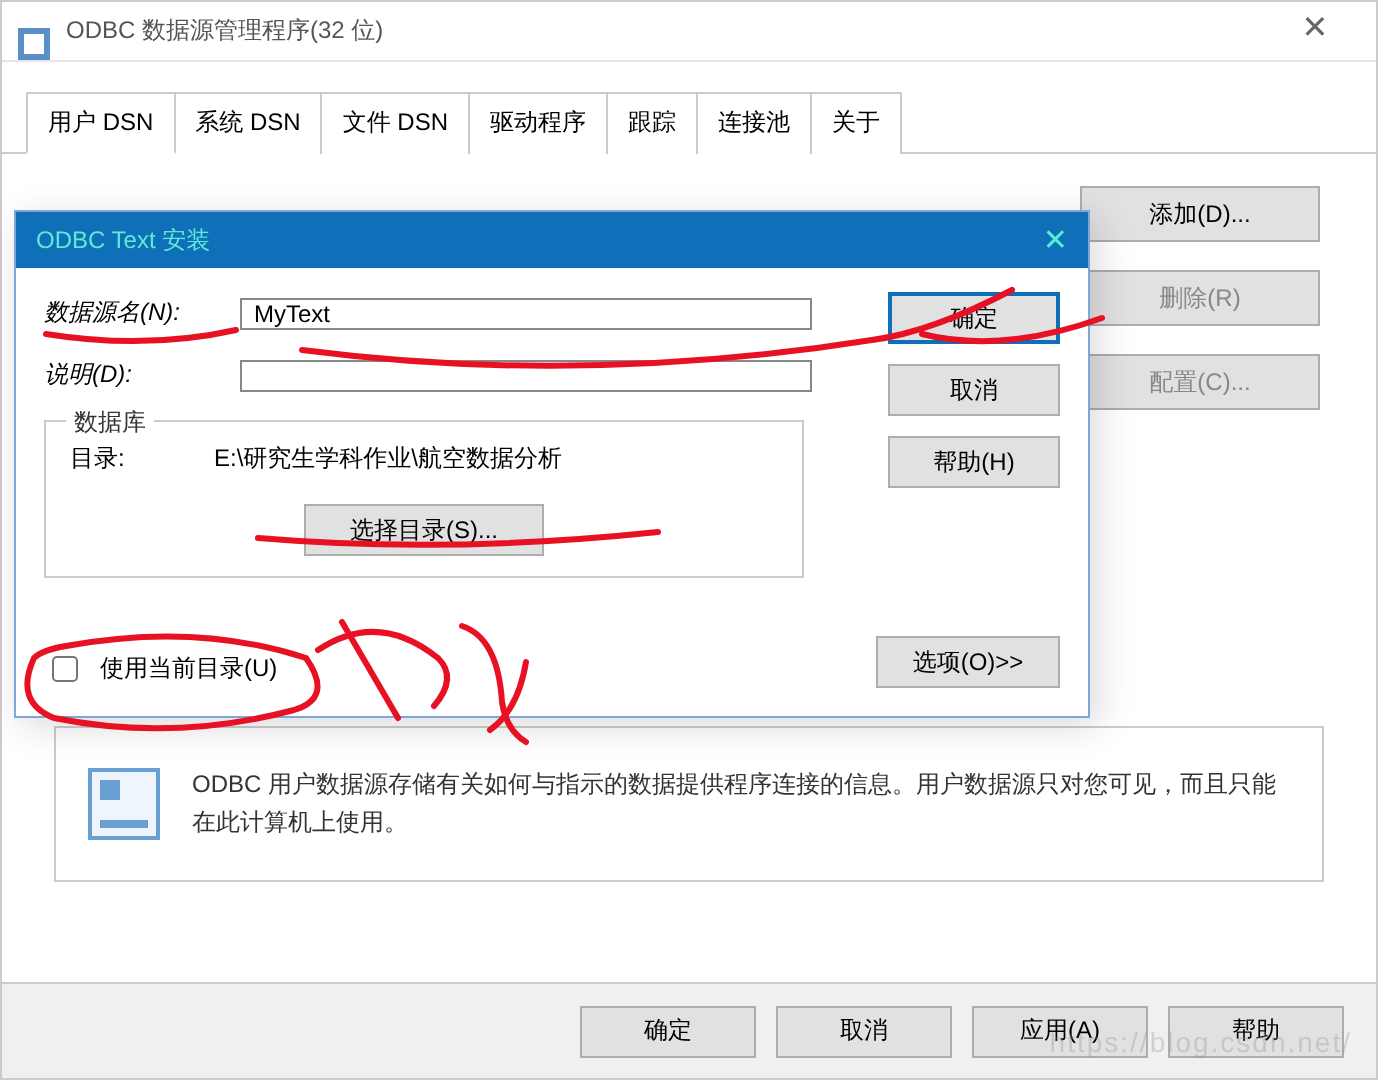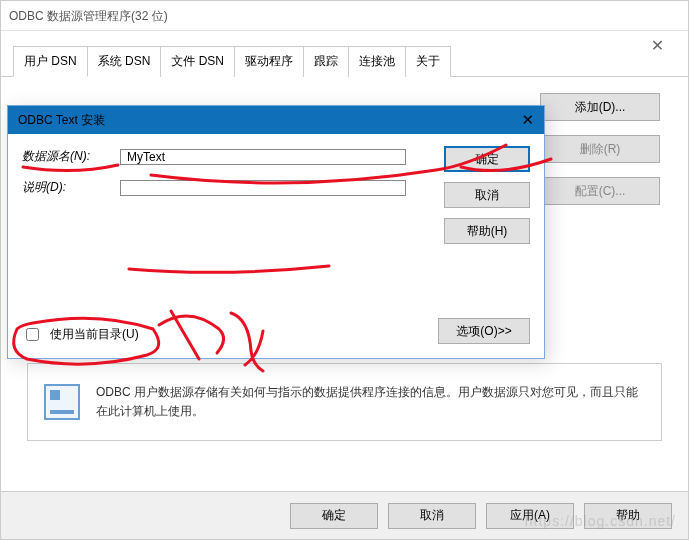--- a/index.html
+++ b/index.html
@@ -1,20 +1,20 @@
 <!DOCTYPE html>
 <html><head>
 <meta charset="utf-8">
 <style>
 * { box-sizing: border-box; font-family: "Microsoft YaHei", sans-serif; font-size: 12px; }
 body { margin: 0; background: #fff; width: 689px; height: 540px; position: relative; overflow: hidden; }
 
 
 .win { position: absolute; left: 0; top: 0; width: 689px; height: 540px; border: 1px solid #ccc; background: #fff; }
-.titlebar { height: 30px; line-height: 30px; background: #fff; border-bottom: 1px solid #e5e5e5; display: flex; align-items: flex-start; padding: 0 8px; color: #555; flex-direction: column; }
+.titlebar { height: 30px; line-height: 30px; background: #fff; border-bottom: 1px solid #e5e5e5; display: flex; align-items: flex-end; padding: 0 8px; color: #555; }
 .titlebar .icon { width: 16px; height: 16px; background: #5a8fc8; margin-right: 8px; position: relative; }
 .titlebar .icon::after { content: ""; position: absolute; left: 3px; top: 3px; right: 3px; bottom: 3px; background: #fff; }
 .titlebar .close { margin-left: auto; width: 45px; height: 30px; text-align: center; line-height: 30px; font-size: 16px; color: #666; cursor: pointer; }
 
 .tabs { display: flex; padding: 8px 12px 0 12px; border-bottom: 1px solid #ccc; margin-top: 6px; }
 .tab { padding: 6px 10px; border: 1px solid #ccc; border-bottom: none; background: #fff; margin-right: -1px; position: relative; top: 1px; cursor: pointer; }
 .tab.active { background: #fff; border-bottom: 1px solid #fff; z-index: 2; }
 
 .panel { padding: 14px 18px; position: relative; }
 .label-row { margin-bottom: 8px; }
@@ -30,21 +30,21 @@
 .info-icon::before { content:""; position:absolute; left:4px; top:4px; width:10px; height:10px; background:#6a9fd4; }
 .info-icon::after { content:""; position:absolute; left:4px; bottom:4px; right:4px; height:4px; background:#6a9fd4; }
 .info-text { color: #333; line-height: 1.6; }
 
 
 .bottomrow { position: absolute; left: 0; right: 0; bottom: 0; height: 48px; border-top: 1px solid #ccc; display: flex; justify-content: flex-end; align-items: center; gap: 10px; padding-right: 16px; background: #f0f0f0; }
 .bottomrow button { width: 88px; height: 26px; background: #e1e1e1; border: 1px solid #adadad; cursor: pointer; }
 
 
 .dlg { position: absolute; left: 6px; top: 104px; width: 538px; height: 254px; background: rgba(255,255,255,0.98); border: 1px solid #7ba8d8; box-shadow: 4px 4px 18px rgba(0,0,0,0.15); z-index: 10; }
-.dlg-title { height: 28px; background: #0f6fb8; color: #000000; display: flex; align-items: center; padding: 0 10px; }
+.dlg-title { height: 28px; background: #0f6fb8; color: #5eead4; display: flex; align-items: center; padding: 0 10px; }
 .dlg-title .x { margin-left: auto; width: 40px; text-align: right; font-size: 15px; cursor: pointer; }
 .dlg-body { padding: 14px 14px; position: relative; height: calc(100% - 28px); }
 
 .form-row { display: flex; align-items: center; margin-bottom: 14px; }
 .form-row label { width: 98px; font-style: italic; }
 .form-row input[type=text] { flex: 1; max-width: 286px; height: 16px; border: 1px solid #888; padding: 2px 6px; }
 
 .dlg-btncol { position: absolute; right: 14px; top: 12px; display: flex; flex-direction: column; gap: 10px; }
 .dlg-btncol button { width: 86px; height: 26px; border: 1px solid #adadad; background: #e1e1e1; cursor: pointer; }
 .dlg-btncol button.primary { border: 2px solid #0f6fb8; background: #e1e1e1; }
@@ -118,20 +118,30 @@
         <label>说明(D):</label>
         <input type="text" value="" style="">
       </div>
 
       <div class="dlg-btncol">
         <button class="primary">确定</button>
         <button>取消</button>
         <button>帮助(H)</button>
       </div>
 
+      <div class="groupbox">
+        <span class="legend">数据库</span>
+        <div class="dir-row">
+          <span class="k">目录:</span>
+          <span>E:\研究生学科作业\航空数据分析</span>
+        </div>
+        <div class="choose">
+          <button>选择目录(S)...</button>
+        </div>
+      </div>
 
       <div class="chk-row">
         <input type="checkbox" style="">
         <span>使用当前目录(U)</span>
       </div>
 
       <button class="options-btn">选项(O)&gt;&gt;</button>
     </div>
   </div>
 

